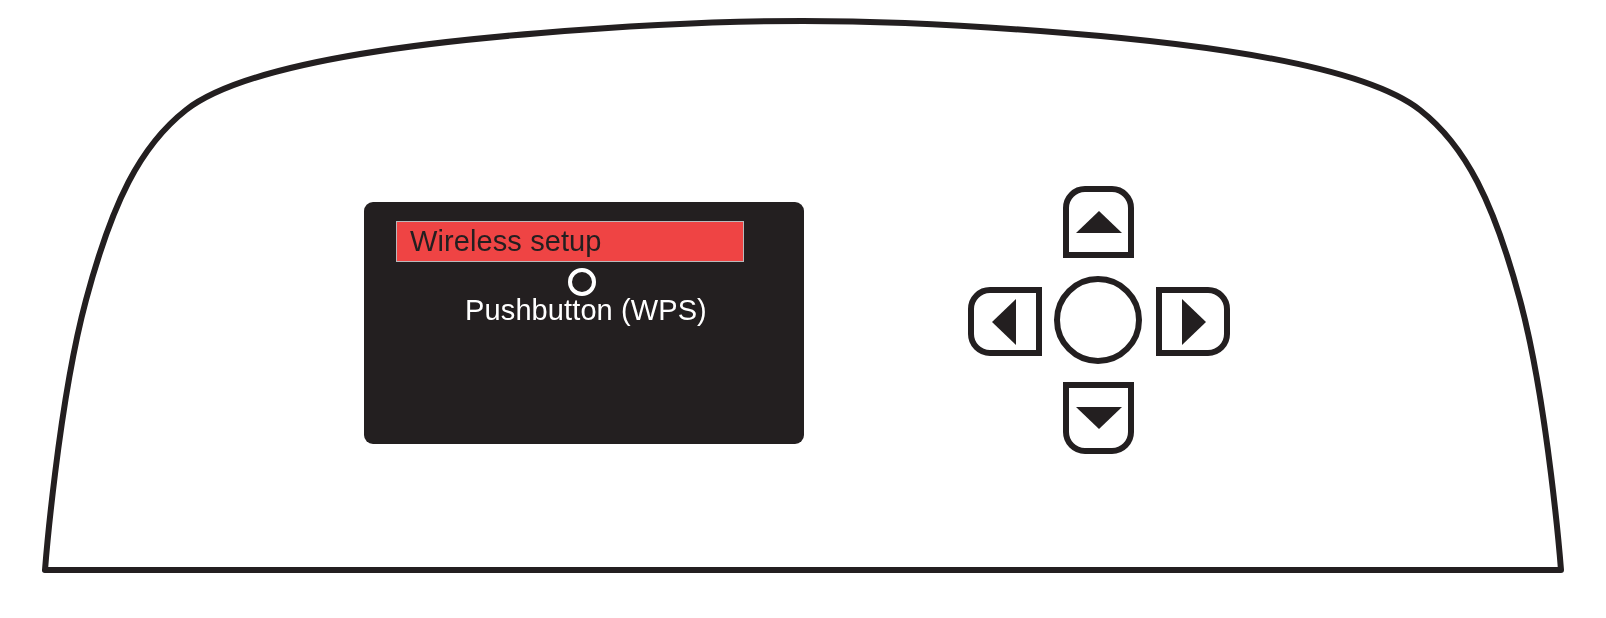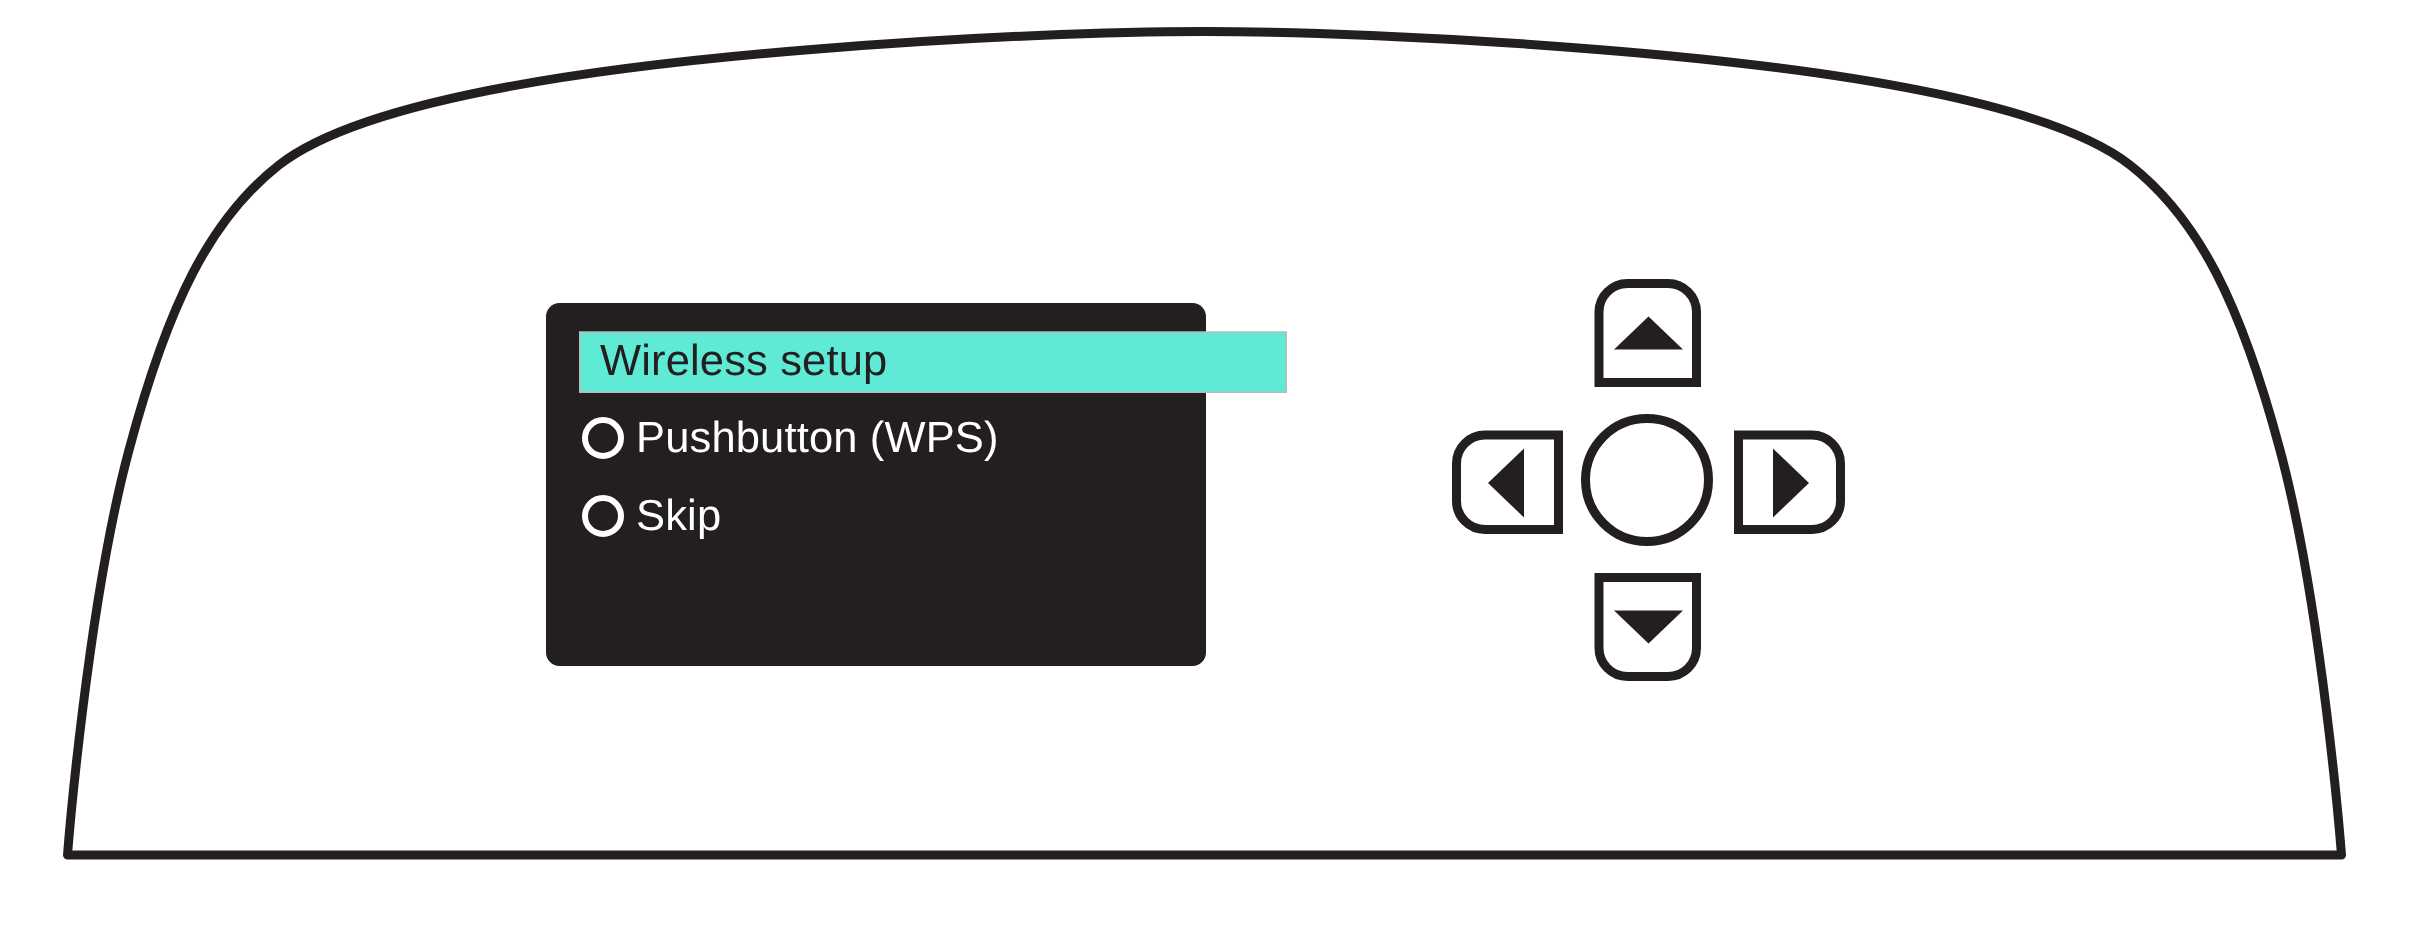--- a/index.html
+++ b/index.html
@@ -46,25 +46,25 @@
     position: absolute;
     left: 14px;
     top: 19px;
     width: 408px;
     height: 200px;
   }
 
   
   #lcd-title-bar {
     position: absolute;
-    left: 8px;
+    left: 18px;
     top: 0px;
-    width: 472px;
+    width: 348px;
     height: 41px;
-    background: #5eead4;
+    background: #ef4444;
     border: 1px solid #b9b9bb;
     box-sizing: border-box;
   }
   #lcd-title-text {
     position: absolute;
     left: 13px;
     top: 50%;
     transform: translateY(-52%);
     font-size: 29px;
     line-height: 1;
@@ -82,20 +82,21 @@
   }
 
   .option-row {
     position: relative;
     height: 52px;
     box-sizing: border-box;
     display: flex;
     align-items: center;
     padding-left: 8px;
     border: 2px solid transparent;
+    flex-direction: column;
   }
   .option-row.selected {
     border: 2px solid #ffffff;
   }
 
   .radio {
     position: relative;
     flex: 0 0 auto;
     width: 28px;
     height: 28px;
@@ -248,24 +249,20 @@
       </div>
 
       <div id="lcd-options">
 
         <div class="option-row">
           <span class="radio"></span>
           <span class="option-label">Pushbutton (WPS)</span>
         </div>
 
 
-        <div class="option-row">
-          <span class="radio"></span>
-          <span class="option-label">Skip</span>
-        </div>
 
       </div>
     </div>
   </div>
 
   <div id="nav-pad">
     <div class="nav-btn" id="nav-up">
       <span class="arrow"></span>
     </div>
     <div class="nav-btn" id="nav-left">

